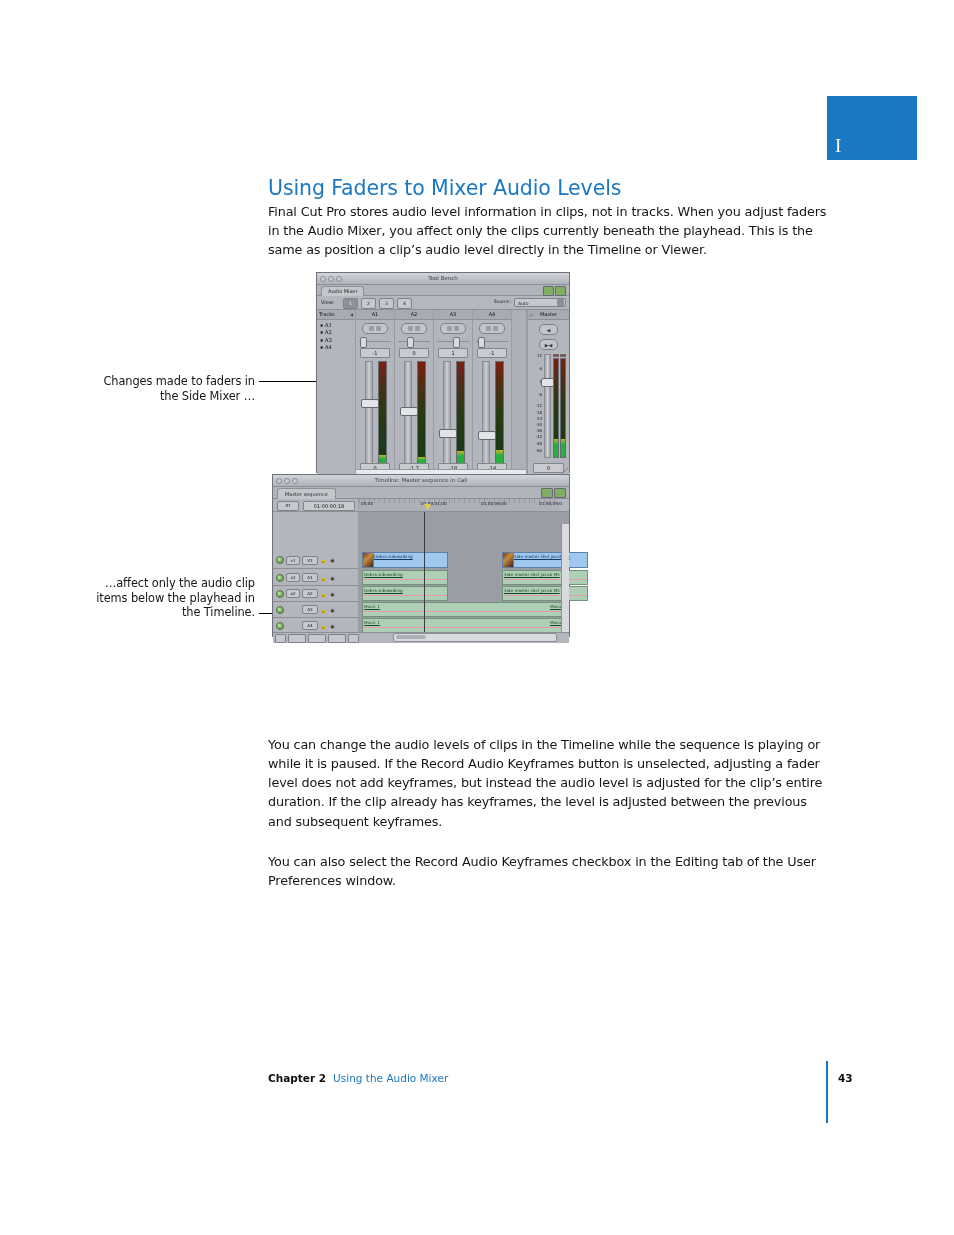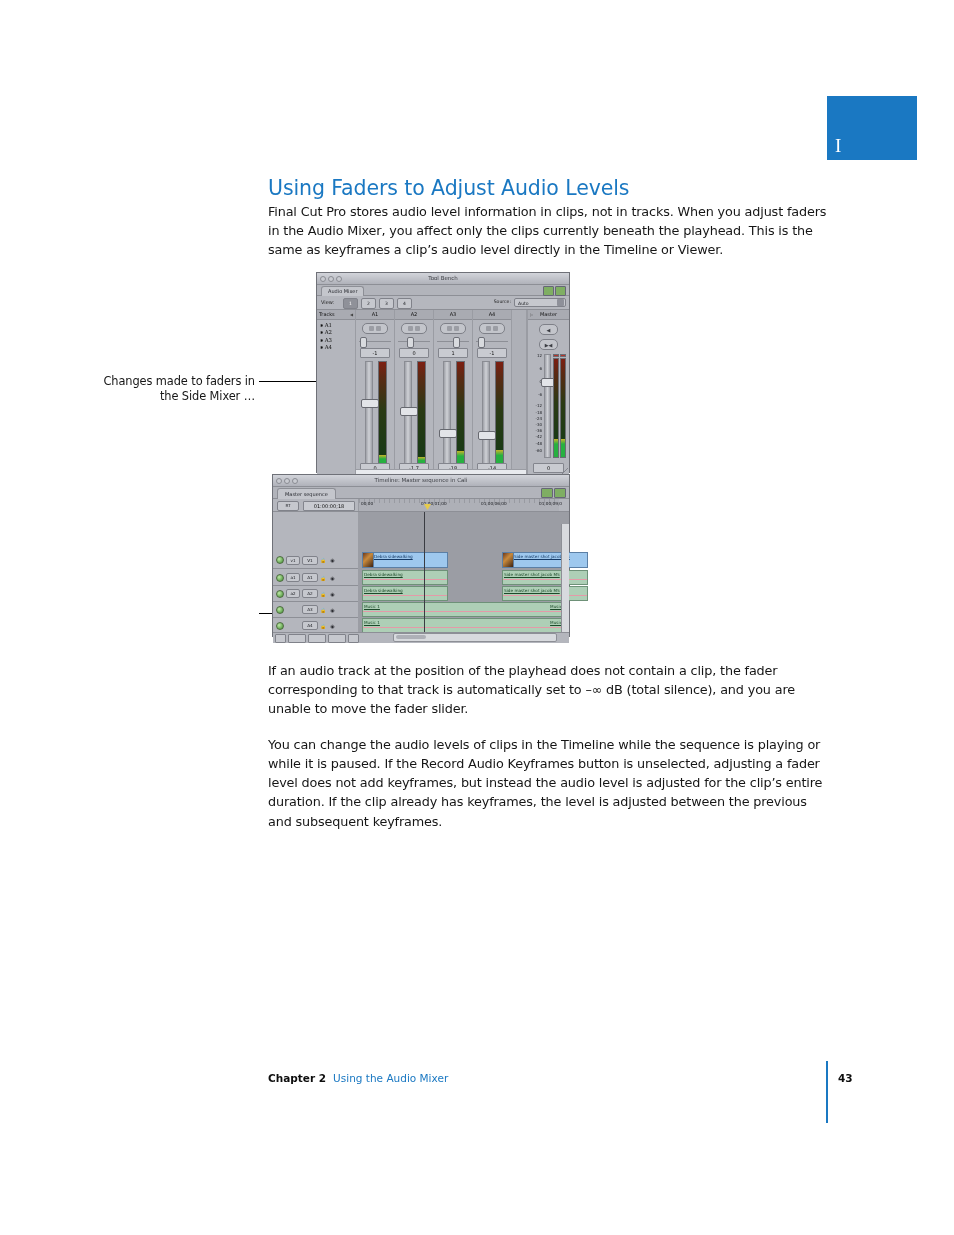--- a/index.html
+++ b/index.html
@@ -508,26 +508,27 @@
 </style>
 </head>
 <body>
 
 <div class="page">
 
   <div class="chapter-tab">
     <span class="tab-letter">I</span>
   </div>
 
-  <h1 class="section-title">Using Faders to Adjust Audio Levels</h1>
-  <p class="body-par" id="par-intro">Final Cut Pro stores audio level information in clips, not in tracks. When you adjust faders in the Audio Mixer, you affect only the clips currently beneath the playhead. This is the same as keyframes a clip’s audio level directly in the Timeline or Viewer.</p>
+  <h1 class="section-title">Using Faders to Mixer Audio Levels</h1>
+  <p class="body-par" id="par-intro">Final Cut Pro stores audio level information in clips, not in tracks. When you adjust faders in the Audio Mixer, you affect only the clips currently beneath the playhead. This is the same as position a clip’s audio level directly in the Timeline or Viewer.</p>
 
   <div class="callout" id="callout-1">Changes made to faders in the Side Mixer …</div>
   <div class="leader" id="leader-1"></div>
 
+  <div class="callout" id="callout-2">…affect only the audio clip items below the playhead in the Timeline.</div>
   <div class="leader" id="leader-2"></div>
 
   <div class="mixer-window">
 
     <div class="win-titlebar">
       <div class="win-dots">
         <i></i>
         <i></i>
         <i></i>
       </div>
@@ -827,22 +828,22 @@
         <div class="wide"></div>
         <div class="wide"></div>
         <div class="sm"></div>
         <div class="tl-hscroll">
           <div class="thumb2"></div>
         </div>
       </div>
     </div>
   </div>
 
-  <p class="body-par" id="par-2">If an audio track at the position of the playhead does not contain a clip, the fader corresponding to that track is automatically set to –∞  dB (total silence), and you are unable to move the fader slider.</p>
   <p class="body-par" id="par-3">You can change the audio levels of clips in the Timeline while the sequence is playing or while it is paused. If the Record Audio Keyframes button is unselected, adjusting a fader level does not add keyframes, but instead the audio level is adjusted for the clip’s entire duration. If the clip already has keyframes, the level is adjusted between the previous and subsequent keyframes.</p>
+  <p class="body-par" id="par-4">You can also select the Record Audio Keyframes checkbox in the Editing tab of the User Preferences window.</p>
 
   <div class="footer">
     <span class="chap">Chapter 2</span><span class="sect">Using the Audio Mixer</span>
   </div>
   <div class="footer-rule"></div>
   <div class="page-num">43</div>
 
 </div>
 
 </body></html>

